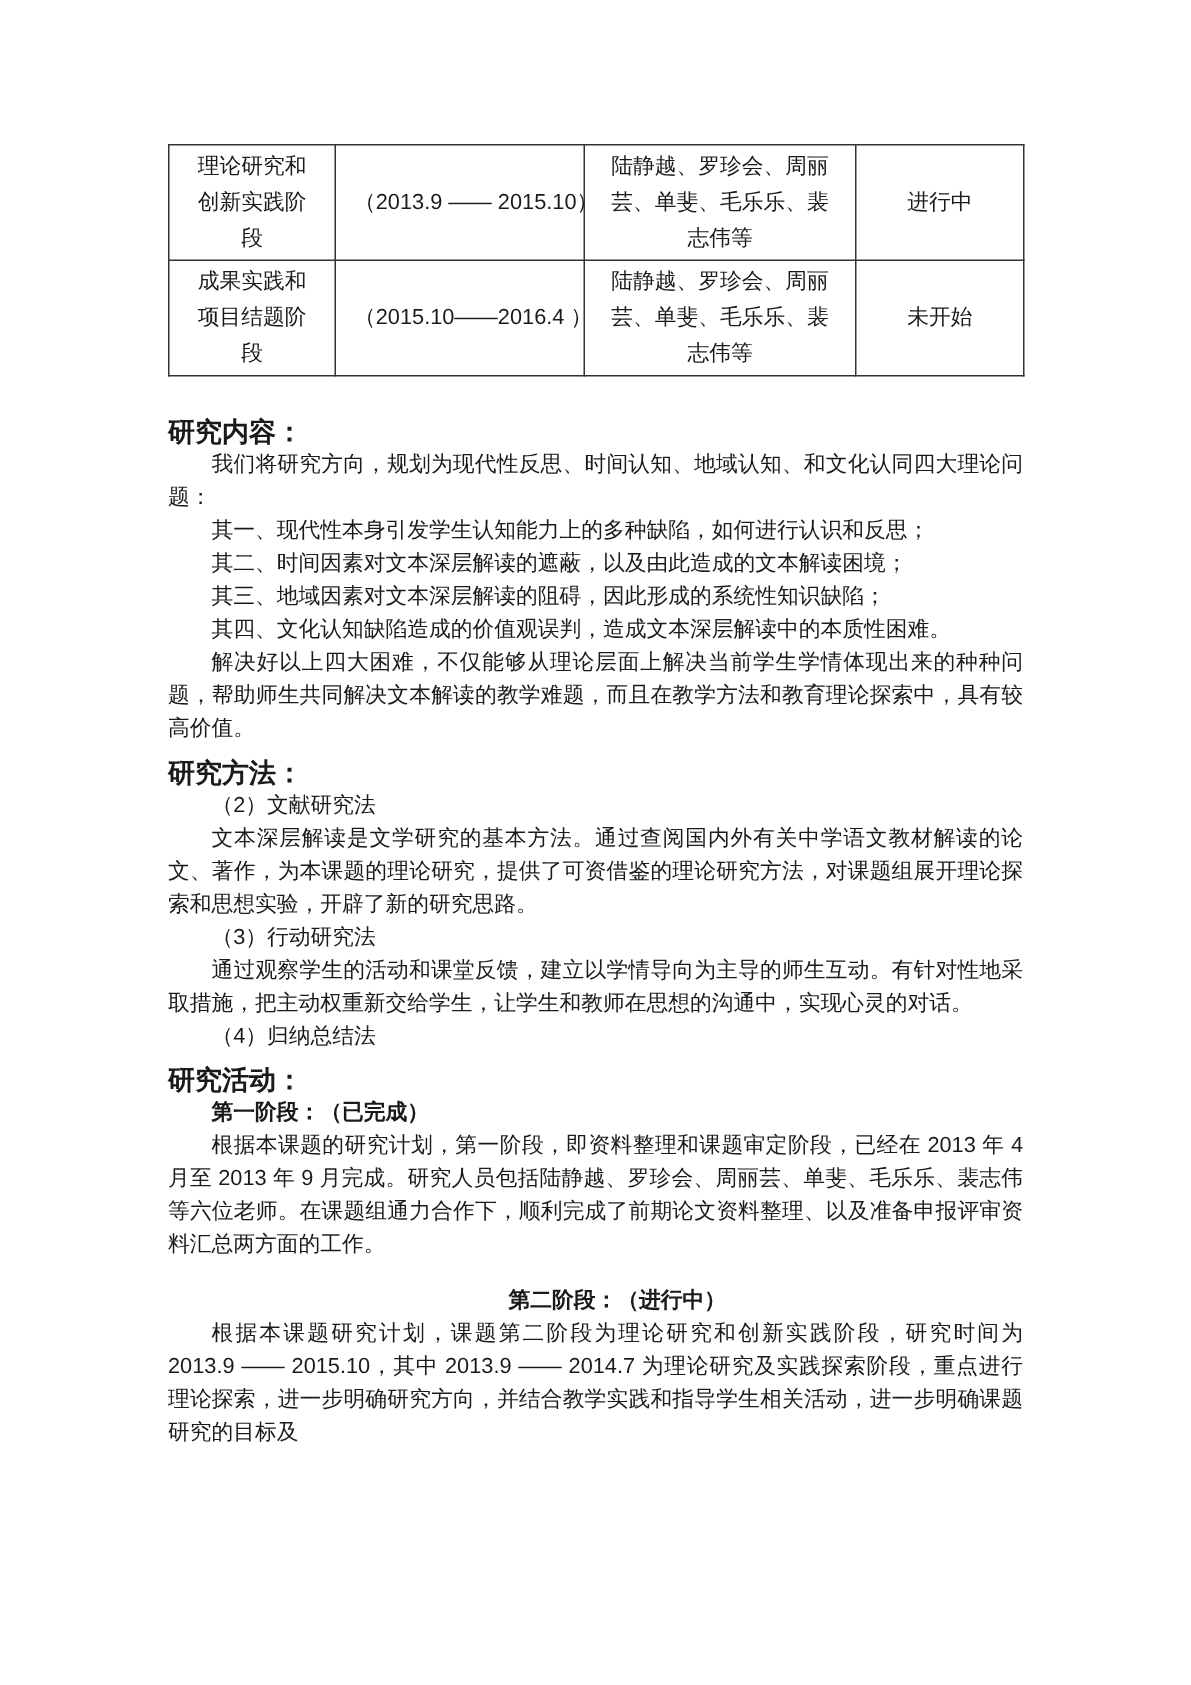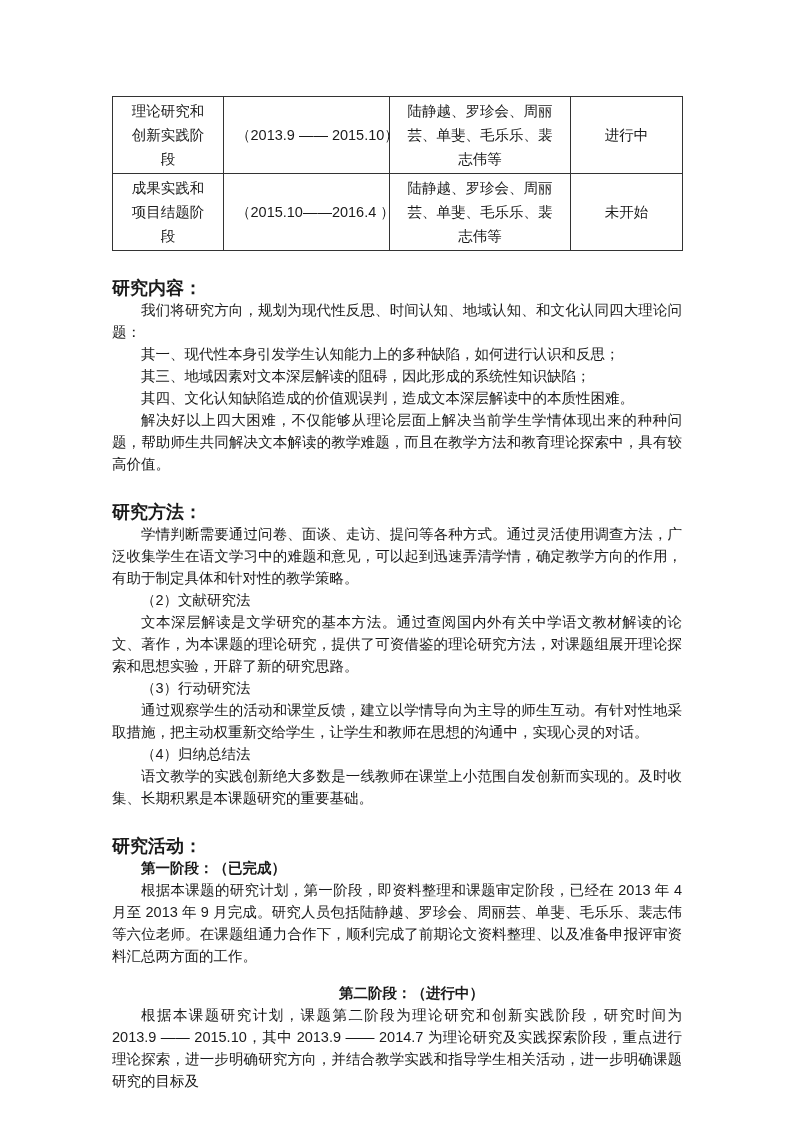--- a/index.html
+++ b/index.html
@@ -29,21 +29,21 @@
   table.schedule td {
     border: 1px solid #333333;
     height: 66px;
     text-align: center;
     vertical-align: middle;
     font-size: 14.5px;
     line-height: 24px;
     padding: 2px 12px;
   }
   td.period-cell { white-space: nowrap; padding: 2px 4px; }
-  section.sec { margin-top: 26px; }
+  section.sec { margin-top: 7px; }
   section.sec-first { margin-top: 26px; }
   .hd {
     font-size: 18px;
     font-weight: bold;
     margin: 0;
     line-height: 22px;
   }
   p.para {
     margin: 0;
     font-size: 14.5px;
@@ -80,34 +80,33 @@
           <td>陆静越、罗珍会、周丽芸、单斐、毛乐乐、裴志伟等</td>
           <td>未开始</td>
         </tr>
       </tbody>
     </table>
 
     <section class="sec sec-first">
       <h2 class="hd">研究内容：</h2>
       <p class="para">我们将研究方向，规划为现代性反思、时间认知、地域认知、和文化认同四大理论问题：</p>
       <p class="para">其一、现代性本身引发学生认知能力上的多种缺陷，如何进行认识和反思；</p>
+      <p class="para">其二、时间因素对文本深层解读的遮蔽，以及由此造成的文本解读困境；</p>
       <p class="para">其三、地域因素对文本深层解读的阻碍，因此形成的系统性知识缺陷；</p>
       <p class="para">其四、文化认知缺陷造成的价值观误判，造成文本深层解读中的本质性困难。</p>
       <p class="para">解决好以上四大困难，不仅能够从理论层面上解决当前学生学情体现出来的种种问题，帮助师生共同解决文本解读的教学难题，而且在教学方法和教育理论探索中，具有较高价值。</p>
     </section>
 
     <section class="sec">
       <h2 class="hd">研究方法：</h2>
-      <p class="para">学情判断需要通过问卷、面谈、走访、提问等各种方式。通过灵活使用调查方法，广泛收集学生在语文学习中的难题和意见，可以起到迅速弄清学情，确定教学方向的作用，有助于制定具体和针对性的教学策略。</p>
       <p class="para">（2）文献研究法</p>
       <p class="para">文本深层解读是文学研究的基本方法。通过查阅国内外有关中学语文教材解读的论文、著作，为本课题的理论研究，提供了可资借鉴的理论研究方法，对课题组展开理论探索和思想实验，开辟了新的研究思路。</p>
       <p class="para">（3）行动研究法</p>
       <p class="para">通过观察学生的活动和课堂反馈，建立以学情导向为主导的师生互动。有针对性地采取措施，把主动权重新交给学生，让学生和教师在思想的沟通中，实现心灵的对话。</p>
       <p class="para">（4）归纳总结法</p>
-      <p class="para">语文教学的实践创新绝大多数是一线教师在课堂上小范围自发创新而实现的。及时收集、长期积累是本课题研究的重要基础。</p>
     </section>
 
     <section class="sec">
       <h2 class="hd">研究活动：</h2>
       <p class="para subhead">第一阶段：（已完成）</p>
       <p class="para">根据本课题的研究计划，第一阶段，即资料整理和课题审定阶段，已经在 2013 年 4 月至  2013 年 9 月完成。研究人员包括陆静越、罗珍会、周丽芸、单斐、毛乐乐、裴志伟等六位老师。在课题组通力合作下，顺利完成了前期论文资料整理、以及准备申报评审资料汇总两方面的工作。</p>
       <p class="para subhead gap-above">第二阶段：（进行中）</p>
       <p class="para">根据本课题研究计划，课题第二阶段为理论研究和创新实践阶段，研究时间为 2013.9 ——  2015.10，其中 2013.9 ——  2014.7 为理论研究及实践探索阶段，重点进行理论探索，进一步明确研究方向，并结合教学实践和指导学生相关活动，进一步明确课题研究的目标及</p>
     </section>
 

